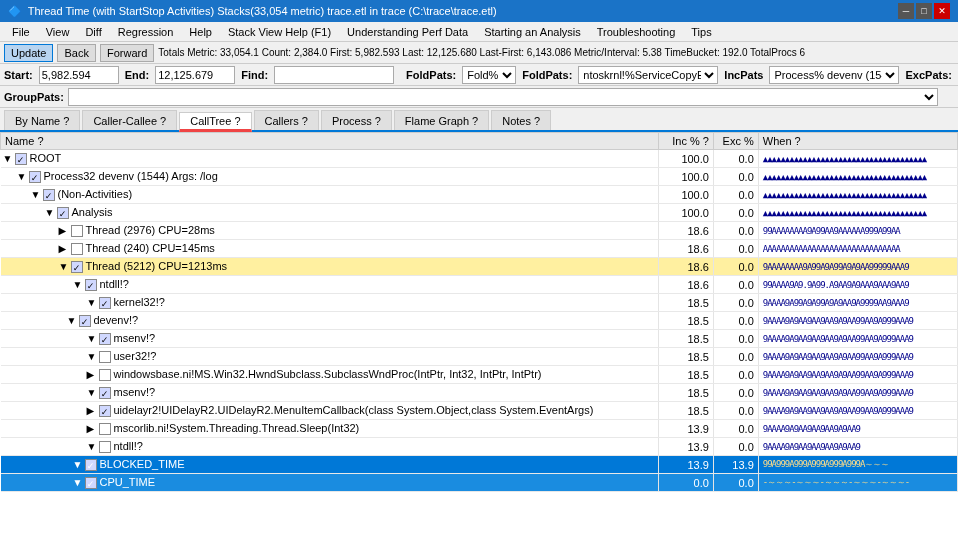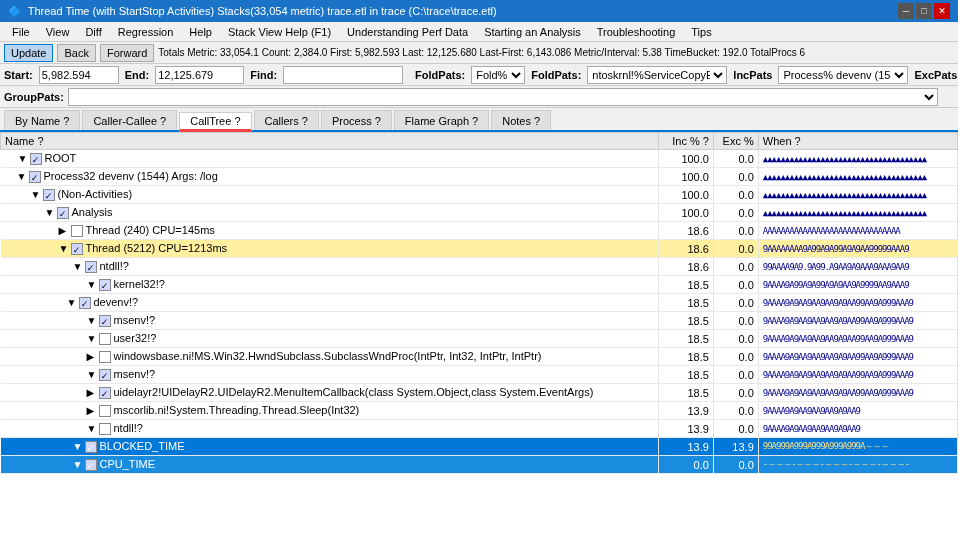--- a/index.html
+++ b/index.html
@@ -179,21 +179,21 @@
   <button class="tb-btn active">Update</button>
   <button class="tb-btn">Back</button>
   <button class="tb-btn">Forward</button>
   <span class="tb-value" style="font-size:10px;">Totals Metric: 33,054.1  Count: 2,384.0  First: 5,982.593  Last: 12,125.680  Last-First: 6,143.086  Metric/Interval: 5.38  TimeBucket: 192.0  TotalProcs 6</span>
 </div>
 
 <div id="filter-row" style="gap:6px;">
   <span class="filter-label">Start:</span>
   <input class="filter-input" style="width: 80px;" value="5,982.594">
   <span class="filter-label">End:</span>
-  <input class="filter-input" style="width: 89px;" value="12,125.679">
+  <input class="filter-input" style="width: 80px;" value="12,125.679">
   <span class="filter-label">Find:</span>
   <input class="filter-input" style="width: 120px;">
   <span style="flex:1"></span>
   <span class="filter-label">FoldPats:</span>
   <select class="filter-select" style="width:70px;"><option>Fold%</option></select>
   <span class="filter-label">FoldPats:</span>
   <select class="filter-select" style="width:140px;"><option>ntoskrnl!%ServiceCopyE</option></select>
   <span class="filter-label">IncPats</span>
   <select class="filter-select" style="width:130px;"><option>Process% devenv (1544</option></select>
   <span class="filter-label">ExcPats:</span>
@@ -220,21 +220,21 @@
     <thead>
       <tr>
         <th style="width:660px;">Name ?</th>
         <th class="right" style="width:55px;">Inc % ?</th>
         <th class="right" style="width:45px;">Exc %</th>
         <th style="width:200px;">When ?</th>
       </tr>
     </thead>
     <tbody id="table-body">
     <tr>
-          <td style="padding-left: 17px;"><span style="display: inline-block; width: 12px; font-size: 10px; cursor: pointer;">▼</span><span style="display: inline-block; width: 12px; height: 12px; border: 1px solid rgb(136, 136, 136); background: rgb(208, 216, 255); margin-right: 3px; vertical-align: middle; text-align: center; line-height: 12px; font-size: 9px;">✓</span><span>ROOT</span></td>
+          <td style="padding-left: 2px;"><span style="display: inline-block; width: 12px; font-size: 10px; cursor: pointer;">▼</span><span style="display: inline-block; width: 12px; height: 12px; border: 1px solid rgb(136, 136, 136); background: rgb(208, 216, 255); margin-right: 3px; vertical-align: middle; text-align: center; line-height: 12px; font-size: 9px;">✓</span><span>ROOT</span></td>
           <td class="right">100.0</td>
           <td class="right">0.0</td>
           <td style="font-family: monospace; font-size: 9px; letter-spacing: -1px; color: rgb(0, 0, 139);">▲▲▲▲▲▲▲▲▲▲▲▲▲▲▲▲▲▲▲▲▲▲▲▲▲▲▲▲▲▲▲▲▲▲▲▲▲</td>
         </tr>
         <tr>
           <td style="padding-left: 16px;"><span style="display: inline-block; width: 12px; font-size: 10px; cursor: pointer;">▼</span><span style="display: inline-block; width: 12px; height: 12px; border: 1px solid rgb(136, 136, 136); background: rgb(208, 216, 255); margin-right: 3px; vertical-align: middle; text-align: center; line-height: 12px; font-size: 9px;">✓</span><span>Process32 devenv (1544) Args: /log</span></td>
           <td class="right">100.0</td>
           <td class="right">0.0</td>
           <td style="font-family: monospace; font-size: 9px; letter-spacing: -1px; color: rgb(0, 0, 139);">▲▲▲▲▲▲▲▲▲▲▲▲▲▲▲▲▲▲▲▲▲▲▲▲▲▲▲▲▲▲▲▲▲▲▲▲▲</td>
         </tr>
@@ -242,20 +242,26 @@
           <td style="padding-left: 30px;"><span style="display: inline-block; width: 12px; font-size: 10px; cursor: pointer;">▼</span><span style="display: inline-block; width: 12px; height: 12px; border: 1px solid rgb(136, 136, 136); background: rgb(208, 216, 255); margin-right: 3px; vertical-align: middle; text-align: center; line-height: 12px; font-size: 9px;">✓</span><span>(Non-Activities)</span></td>
           <td class="right">100.0</td>
           <td class="right">0.0</td>
           <td style="font-family: monospace; font-size: 9px; letter-spacing: -1px; color: rgb(0, 0, 139);">▲▲▲▲▲▲▲▲▲▲▲▲▲▲▲▲▲▲▲▲▲▲▲▲▲▲▲▲▲▲▲▲▲▲▲▲▲</td>
         </tr>
         <tr>
           <td style="padding-left: 44px;"><span style="display: inline-block; width: 12px; font-size: 10px; cursor: pointer;">▼</span><span style="display: inline-block; width: 12px; height: 12px; border: 1px solid rgb(136, 136, 136); background: rgb(208, 216, 255); margin-right: 3px; vertical-align: middle; text-align: center; line-height: 12px; font-size: 9px;">✓</span><span>Analysis</span></td>
           <td class="right">100.0</td>
           <td class="right">0.0</td>
           <td style="font-family: monospace; font-size: 9px; letter-spacing: -1px; color: rgb(0, 0, 139);">▲▲▲▲▲▲▲▲▲▲▲▲▲▲▲▲▲▲▲▲▲▲▲▲▲▲▲▲▲▲▲▲▲▲▲▲▲</td>
+        </tr>
+        <tr>
+          <td style="padding-left: 58px;"><span style="display: inline-block; width: 12px; font-size: 10px; cursor: pointer;">▶</span><span style="display: inline-block; width: 12px; height: 12px; border: 1px solid rgb(136, 136, 136); background: white; margin-right: 3px; vertical-align: middle; text-align: center; line-height: 12px; font-size: 9px;"></span><span>Thread (2976) CPU=28ms</span></td>
+          <td class="right">18.6</td>
+          <td class="right">0.0</td>
+          <td style="font-family: monospace; font-size: 9px; letter-spacing: -1px; color: rgb(0, 0, 139);">99AAAAAAAA9A99AA9AAAAAA999A99AA</td>
         </tr>
         <tr>
           <td style="padding-left: 58px;"><span style="display: inline-block; width: 12px; font-size: 10px; cursor: pointer;">▶</span><span style="display: inline-block; width: 12px; height: 12px; border: 1px solid rgb(136, 136, 136); background: white; margin-right: 3px; vertical-align: middle; text-align: center; line-height: 12px; font-size: 9px;"></span><span>Thread (240) CPU=145ms</span></td>
           <td class="right">18.6</td>
           <td class="right">0.0</td>
           <td style="font-family: monospace; font-size: 9px; letter-spacing: -1px; color: rgb(0, 0, 139);">AAAAAAAAAAAAAAAAAAAAAAAAAAAAAAA</td>
         </tr>
         <tr class="row-highlight">
           <td style="padding-left: 58px;"><span style="display: inline-block; width: 12px; font-size: 10px; cursor: pointer;">▼</span><span style="display: inline-block; width: 12px; height: 12px; border: 1px solid rgb(136, 136, 136); background: rgb(208, 216, 255); margin-right: 3px; vertical-align: middle; text-align: center; line-height: 12px; font-size: 9px;">✓</span><span>Thread (5212) CPU=1213ms</span></td>
           <td class="right">18.6</td>

